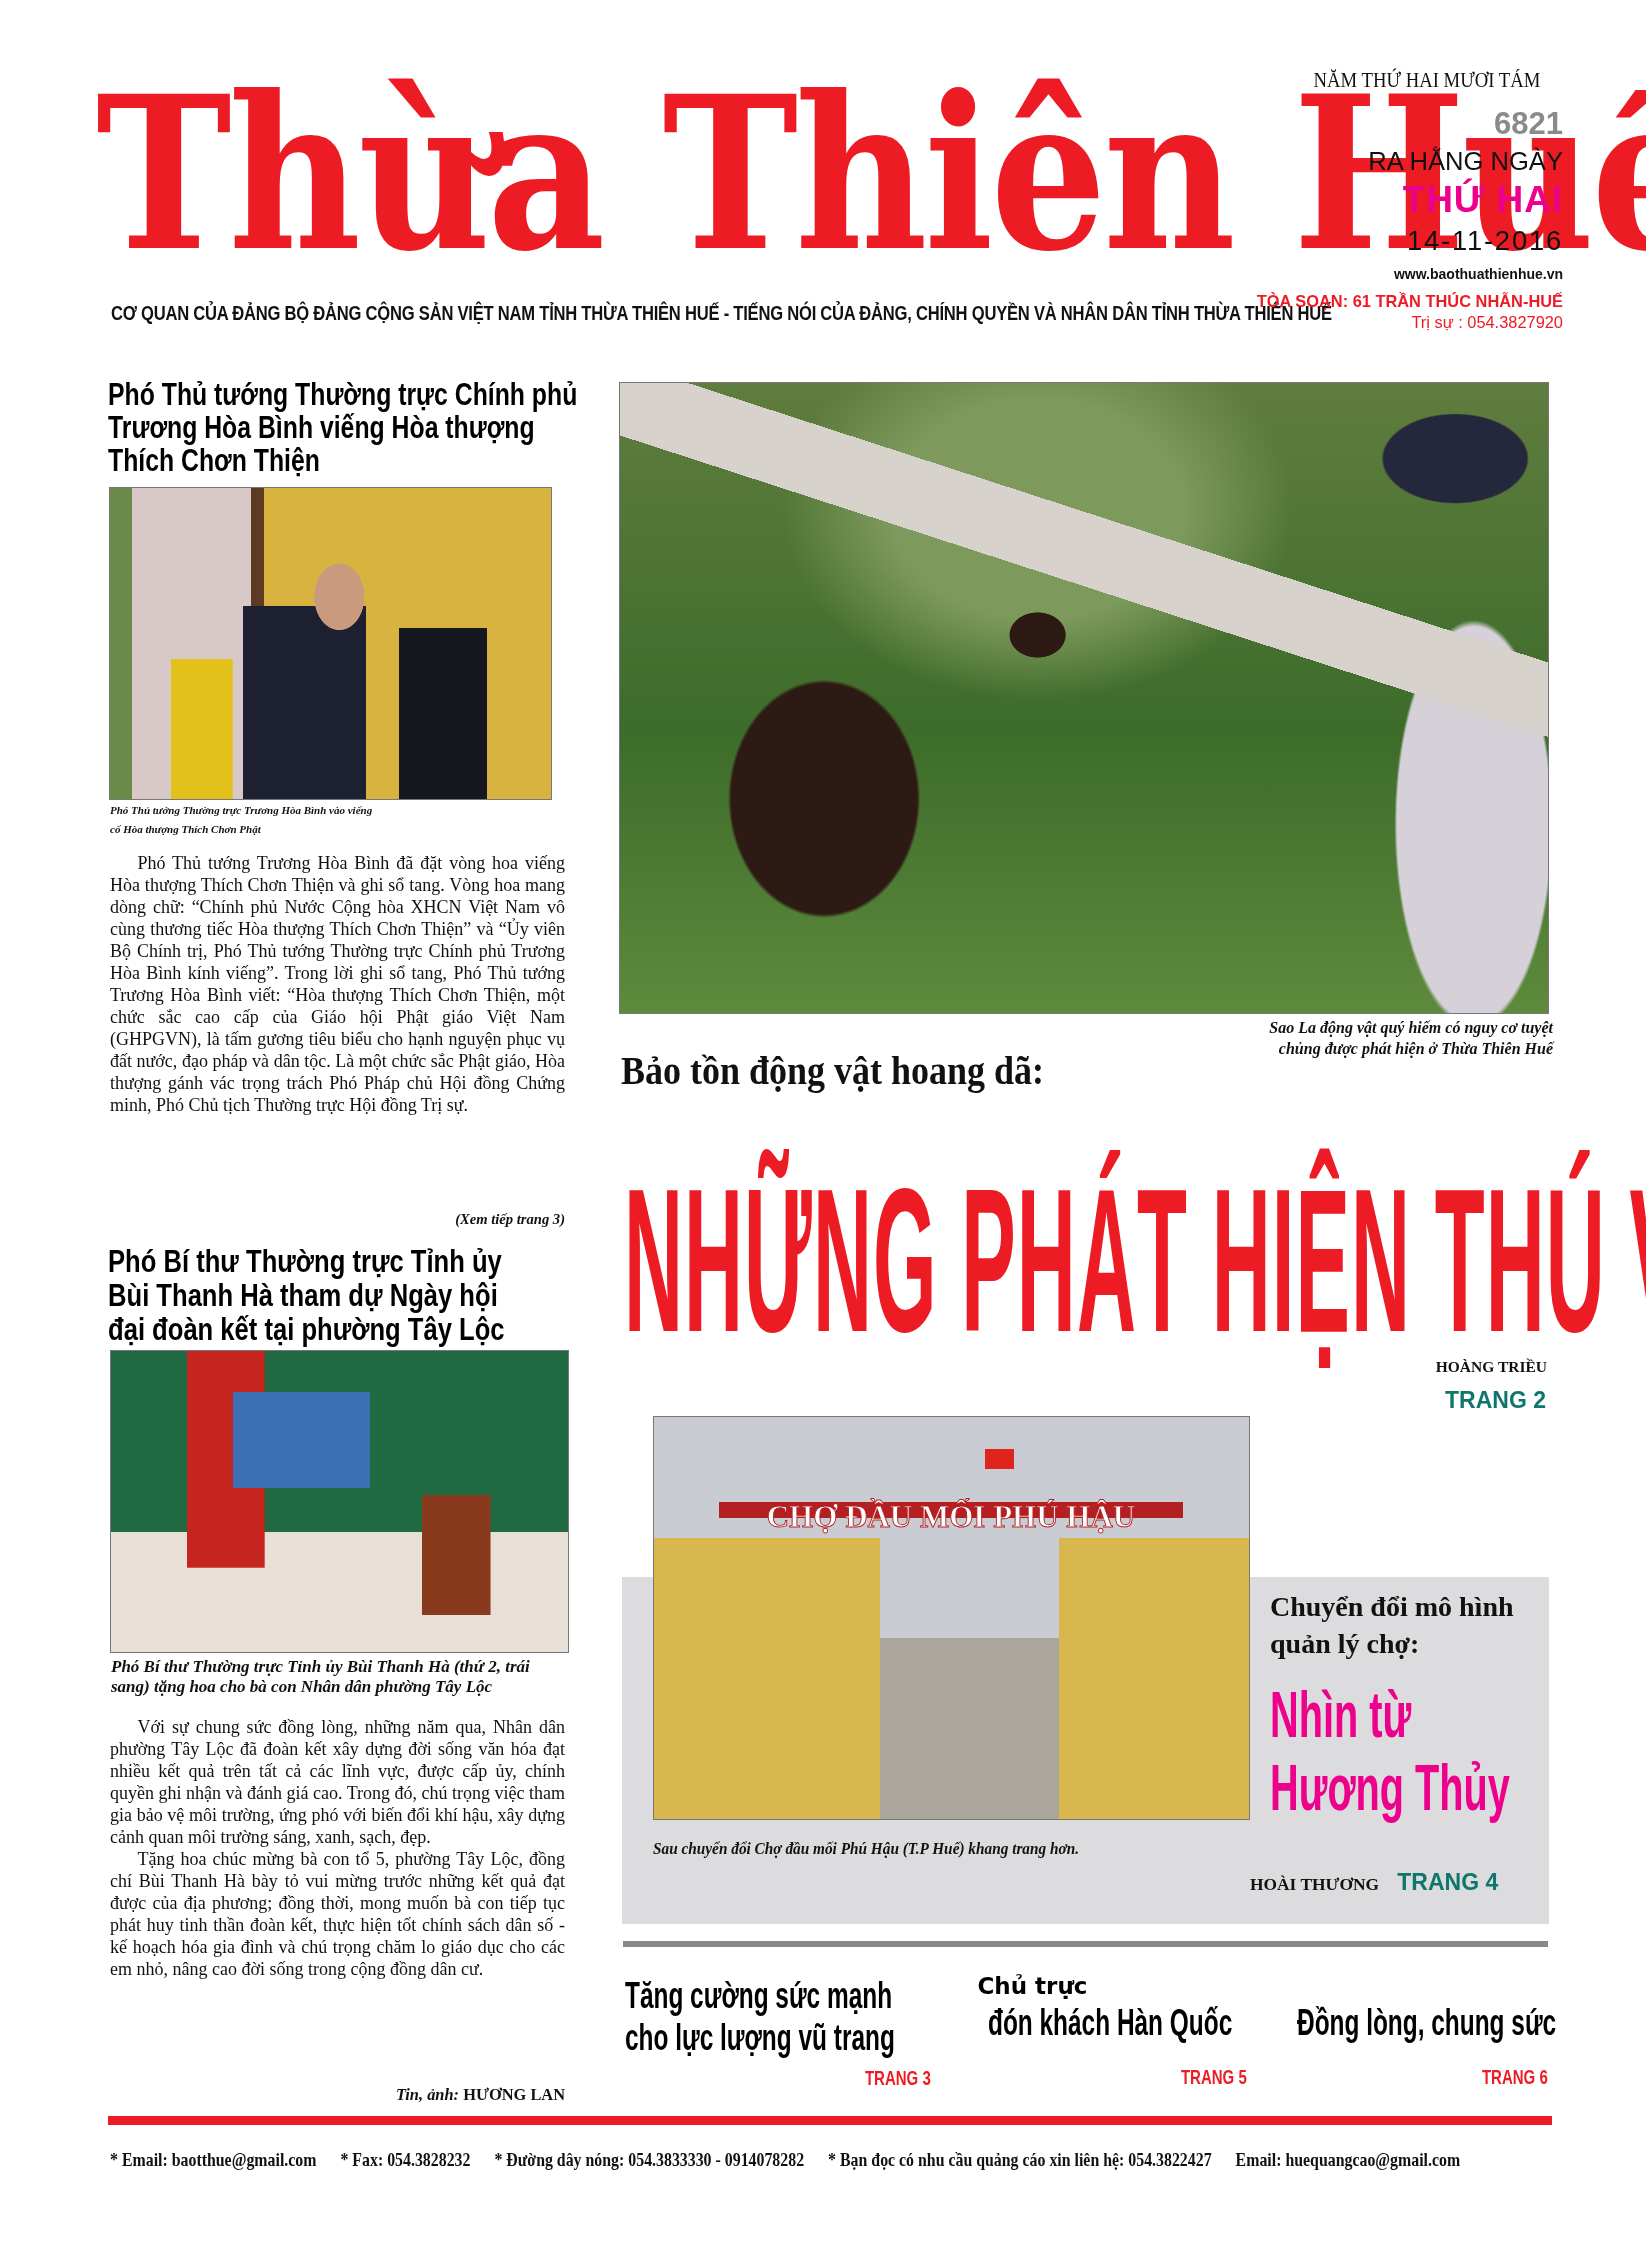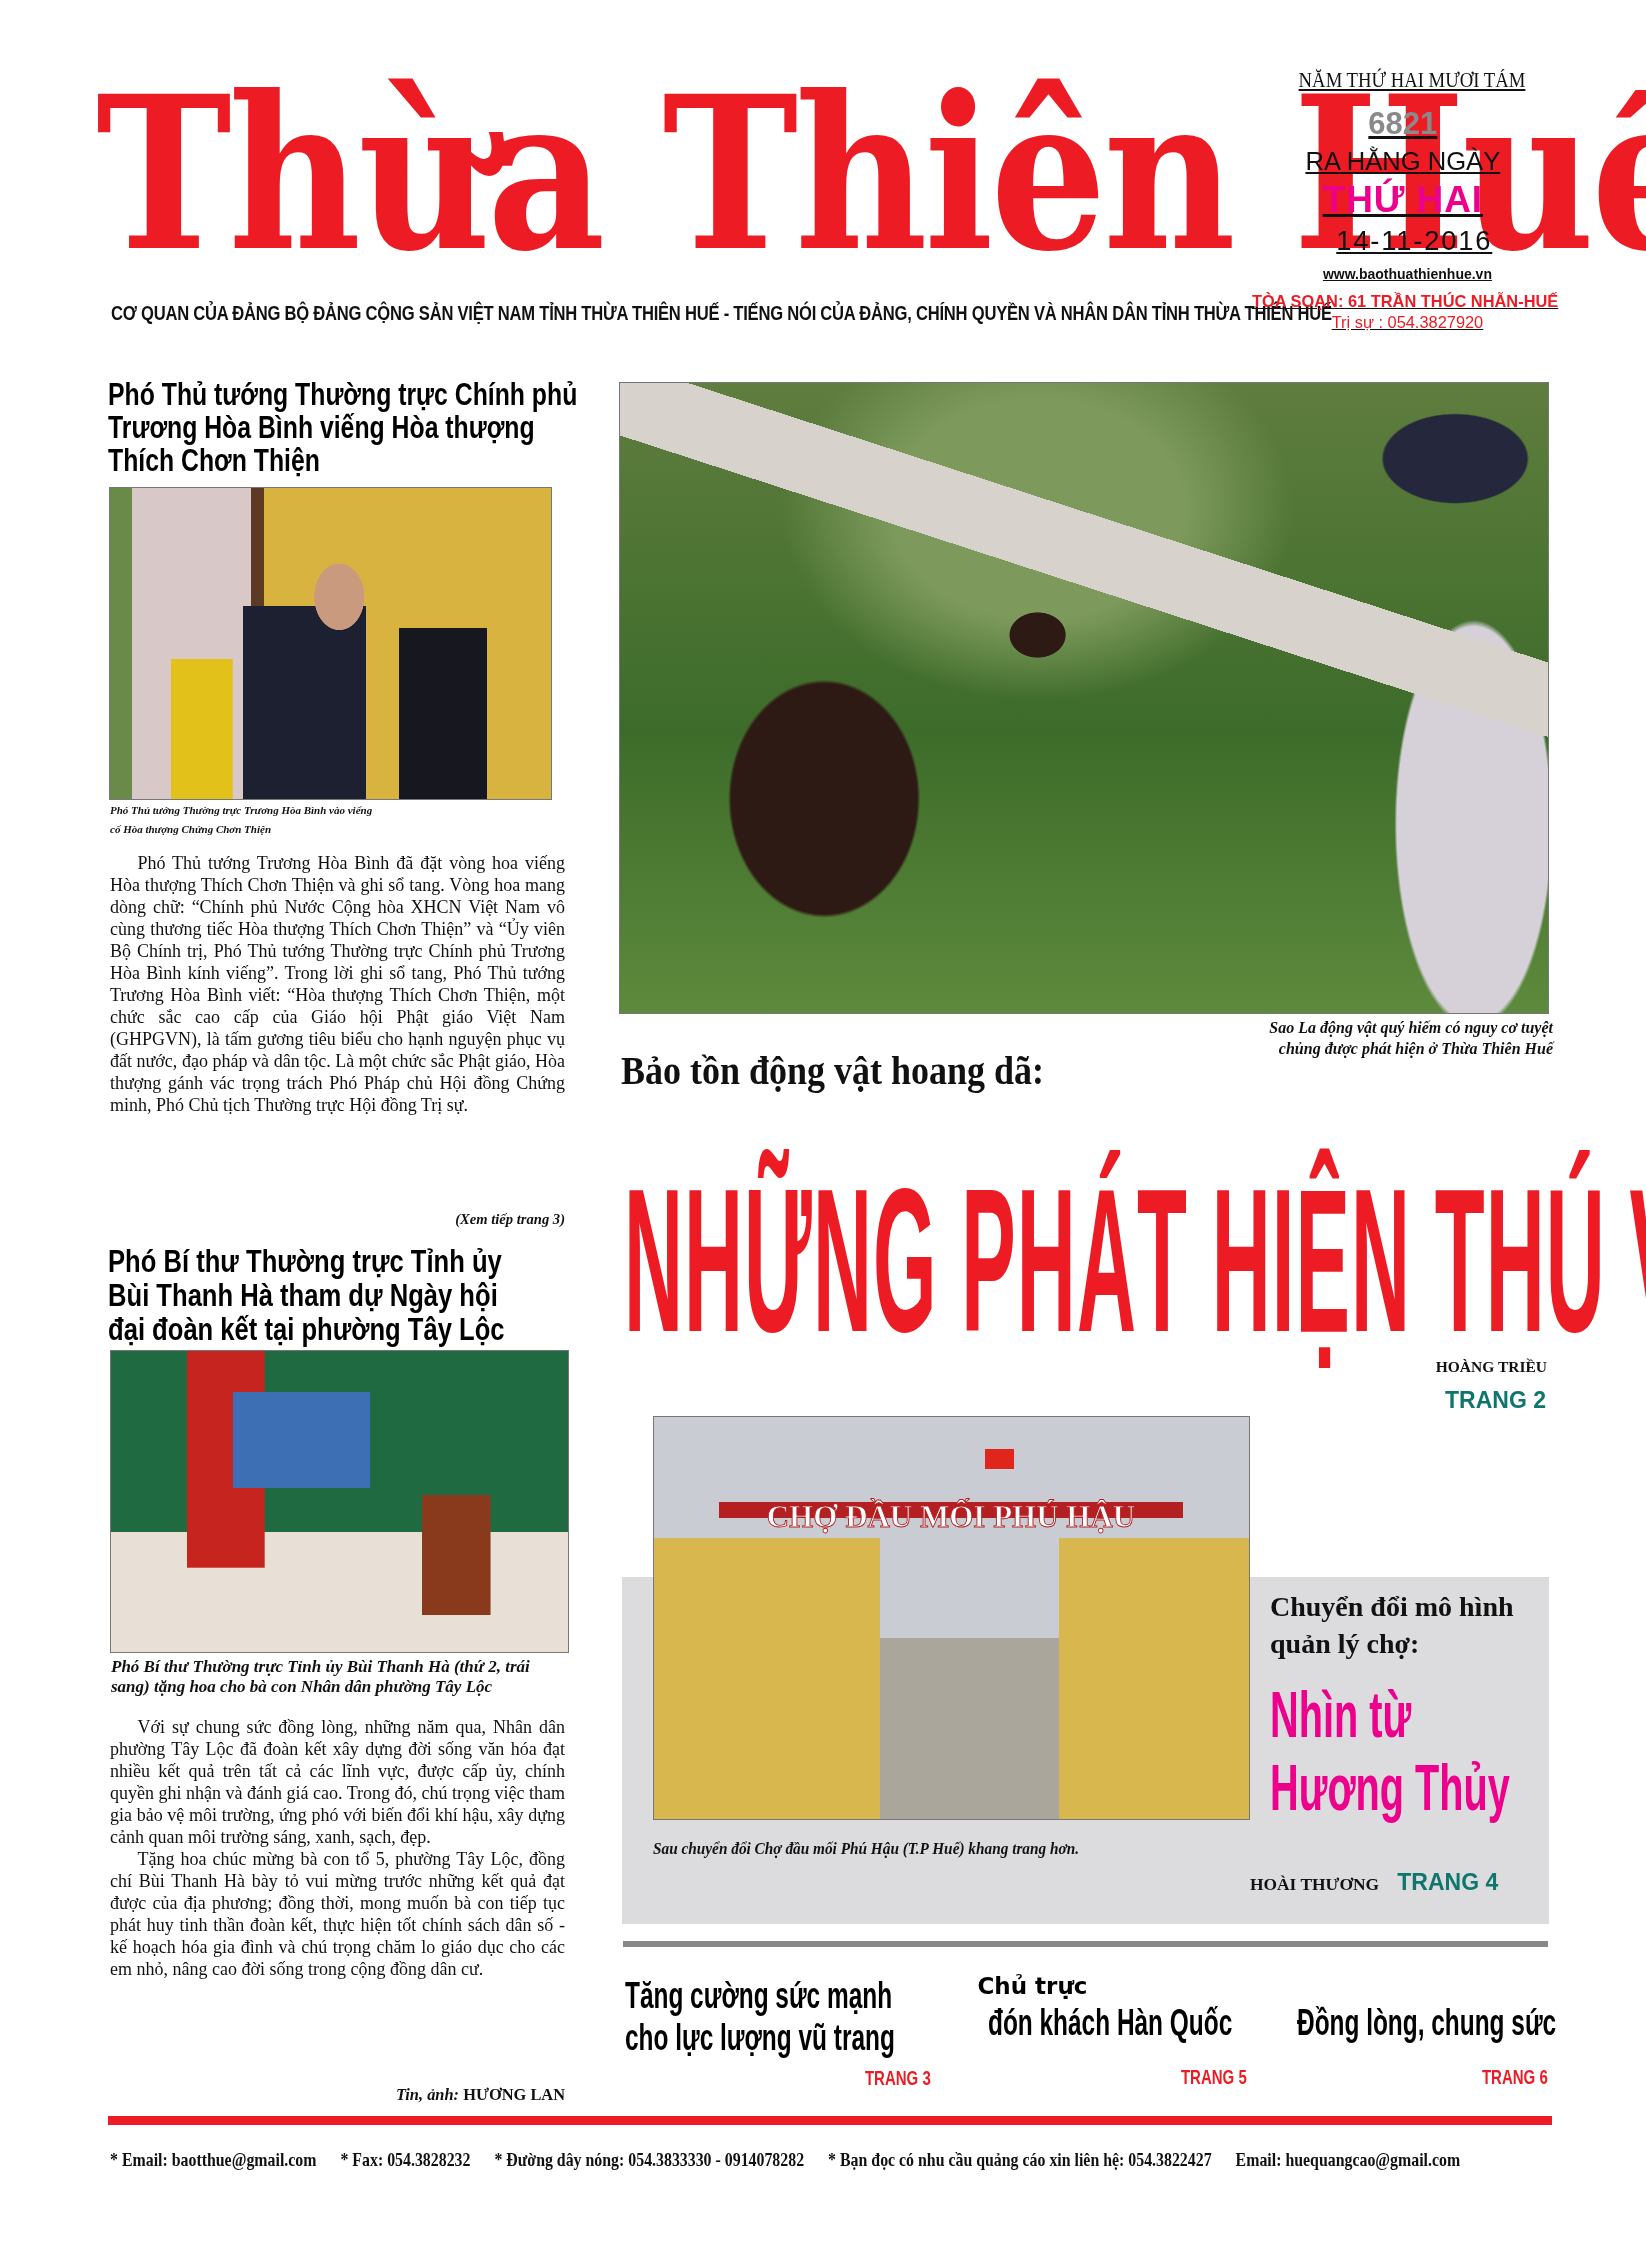--- a/index.html
+++ b/index.html
@@ -14,21 +14,21 @@
     font-size: 212px; line-height: 238px; color: #ed1c24;
     letter-spacing: -3.7px; white-space: nowrap;
     transform: scaleX(0.86); transform-origin: left top;
   }
   .mast-tagline {
     left: 111px; top: 298px; width: 1160px; height: 29px;
     font-family: "Liberation Sans", sans-serif; font-weight: bold;
     font-size: 21px; line-height: 29px; color: #111; white-space: nowrap;
     transform: scaleX(0.79); transform-origin: left top; letter-spacing: -0.3px;
   }
-  .issue-box { left: 1261px; top: 66px; width: 302px; height: 274px; text-align: center; text-decoration: underline; }
+  .issue-box { left: 1261px; top: 66px; width: 302px; height: 274px; text-align: right; }
   .issue-box .year { font-family: "Liberation Serif", serif; font-size: 22px; line-height: 27.4px; color: #111; transform: scaleX(0.85); display:block; white-space: nowrap; }
   .issue-box .num { font-family: "Liberation Sans", sans-serif; font-weight: bold; font-size: 31px; line-height: 42px; color: #8a8a8a; margin-top: 9.1px; margin-left: -18.3px; display:block; }
   .issue-box .daily { font-family: "Liberation Sans", sans-serif; font-size: 25.6px; line-height: 33px; color: #111; display:block; margin-left: -18.3px; }
   .issue-box .weekday { font-family: "Liberation Sans", sans-serif; font-weight: bold; font-size: 37px; line-height: 44px; color: #ec008c; display:block; margin-left: -18.3px; letter-spacing: 0.9px; }
   .issue-box .date { font-family: "Liberation Sans", sans-serif; font-size: 27.4px; line-height: 37px; color: #111; display:block; margin-left: 4.6px; letter-spacing: 1.8px; }
   .issue-box .web { font-family: "Liberation Sans", sans-serif; font-weight: bold; font-size: 14px; line-height: 31px; color: #111; display:block; margin-left: -9.1px; }
   .issue-box .addr { font-family: "Liberation Sans", sans-serif; font-weight: bold; font-size: 16.4px; line-height: 22px; color: #ed1c24; display:block; white-space: nowrap; margin-left: -13.7px; }
   .issue-box .phone { font-family: "Liberation Sans", sans-serif; font-size: 16.4px; line-height: 20px; color: #ed1c24; display:block; margin-left: -9.1px; }
   .hl-cond {
     font-family: "Liberation Sans", sans-serif; font-weight: bold;
@@ -124,21 +124,21 @@
 
 <article>
   <h2 class="abs hl-cond hl1">
     <div>Phó Thủ tướng Thường trực Chính phủ</div>
     <div>Trương Hòa Bình viếng Hòa thượng</div>
     <div>Thích Chơn Thiện</div>
   </h2>
   <div class="abs photo ph-monk" style="left:109px; top:487px; width:443px; height:313px;" title="Phó Thủ tướng dâng hương viếng Hòa thượng"></div>
   <div class="abs caption-it" style="left:110px; top:801px; width:457px; font-size:11px; line-height:19px;font-family:Liberation Serif, serif;">
     <div>Phó Thủ tướng Thường trực Trương Hòa Bình vào viếng</div>
-    <div>cố Hòa thượng Chứng Chơn Thiện</div>
+    <div>cố Hòa thượng Thích Chơn Phật</div>
   </div>
   <div class="abs body-text" style="left:110px; top:852px; width:455px;">
     <p>Phó Thủ tướng Trương Hòa Bình đã đặt vòng hoa viếng Hòa thượng Thích Chơn Thiện và ghi sổ tang. Vòng hoa mang dòng chữ: “Chính phủ Nước Cộng hòa XHCN Việt Nam vô cùng thương tiếc Hòa thượng Thích Chơn Thiện” và “Ủy viên Bộ Chính trị, Phó Thủ tướng Thường trực Chính phủ Trương Hòa Bình kính viếng”. Trong lời ghi sổ tang, Phó Thủ tướng Trương Hòa Bình viết: “Hòa thượng Thích Chơn Thiện, một chức sắc cao cấp của Giáo hội Phật giáo Việt Nam (GHPGVN), là tấm gương tiêu biểu cho hạnh nguyện phục vụ đất nước, đạo pháp và dân tộc. Là một chức sắc Phật giáo, Hòa thượng gánh vác trọng trách Phó Pháp chủ Hội đồng Chứng minh, Phó Chủ tịch Thường trực Hội đồng Trị sự.</p>
   </div>
   <div class="abs see-more" style="left:338px; top:1211px; width:227px;">(Xem tiếp trang 3)</div>
 </article>
 
 <article>
   <h2 class="abs hl-cond hl2">
     <div>Phó Bí thư Thường trực Tỉnh ủy</div>

